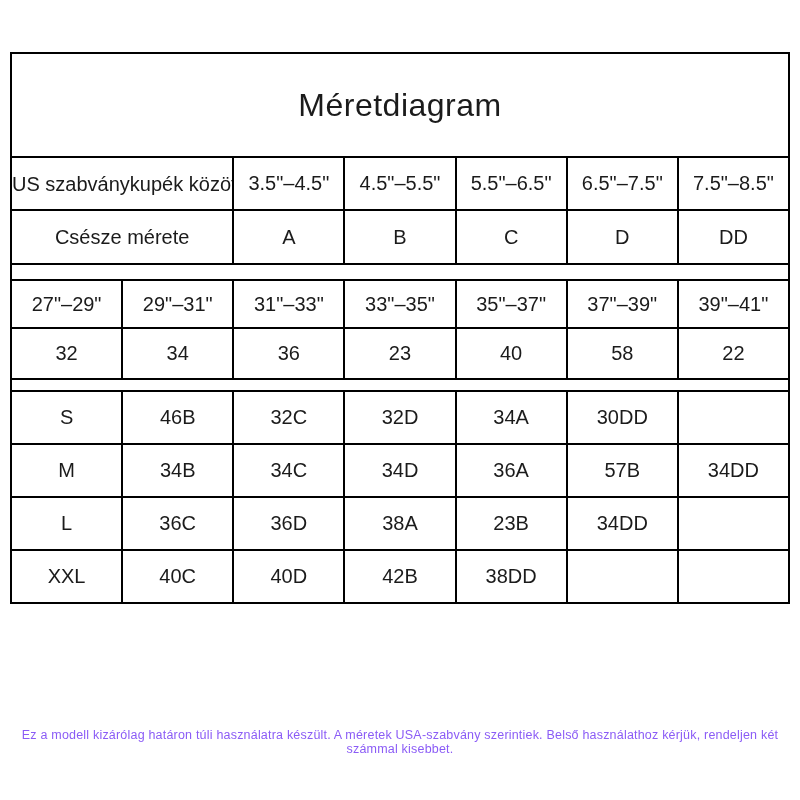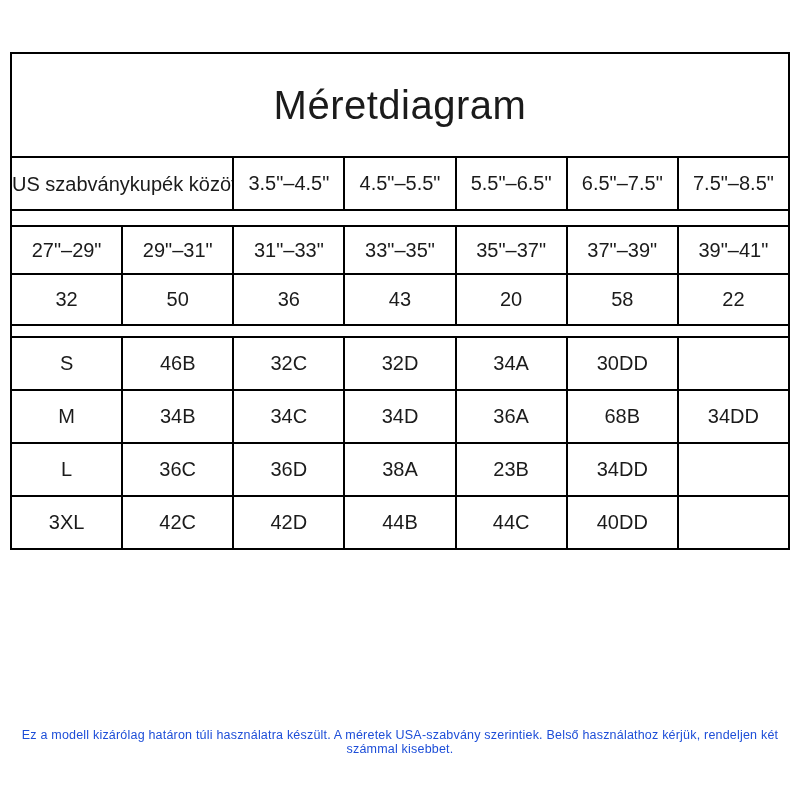--- a/index.html
+++ b/index.html
@@ -11,35 +11,35 @@
     position:absolute;left:10px;top:52px;width:780px;
     border-collapse:collapse;table-layout:fixed;
     border:2px solid #000;
   }
   table.size-chart td{
     border:2px solid #000;
     text-align:center;vertical-align:middle;
     padding:0;overflow:hidden;white-space:nowrap;
     font-size:20px;
   }
-  tr.title-row td{height:102px;font-size:40px;letter-spacing:.5px;}
+  tr.title-row td{height:102px;font-size:32px;letter-spacing:.5px;}
   tr.header-row td{height:51px;}
   td.diff-label{
     font-size:16px;line-height:1.3;white-space:normal;padding:0 14px;
   }
   tr.cup-row td{height:52px;}
   td.cup-label{font-size:12px;}
   tr.sep-row td{height:14px;border-left:2px solid #000;border-right:2px solid #000;}
   tr.sep-row.sep2 td{height:10px;}
   tr.band-range-row td{height:46px;font-size:20px;}
   tr.band-size-row td{height:49px;font-size:20px;margin-left:8px;}
   tr.matrix-row td{height:51px;font-size:20px;}
   .footer-note{
     position:absolute;left:0;top:728px;width:800px;
-    text-align:center;font-size:12.5px;color:#1d4ed8;letter-spacing:.2px;
+    text-align:center;font-size:12.5px;color:#8b5cf6;letter-spacing:.2px;
   }
 </style>
 </head>
 <body>
 
 <div class="canvas">
   <table class="size-chart">
     <tbody>
         <tr class="title-row">
       <td colspan="7">Méretdiagram</td>
@@ -47,41 +47,49 @@
 
     <tr class="header-row">
       <td colspan="2" class="diff-label">US szabványkupék közötti különbség</td>
       <td>3.5"–4.5"</td>
       <td>4.5"–5.5"</td>
       <td>5.5"–6.5"</td>
       <td>6.5"–7.5"</td>
       <td>7.5"–8.5"</td>
     </tr>
 
+    <tr class="cup-row">
+      <td colspan="2" class="cup-label">Csésze mérete</td>
+      <td>A</td>
+      <td>B</td>
+      <td>C</td>
+      <td>D</td>
+      <td>DD</td>
+    </tr>
 
     <tr class="sep-row">
       <td colspan="7"></td>
     </tr>
 
     <tr class="band-range-row">
       <td>27"–29"</td>
       <td>29"–31"</td>
       <td>31"–33"</td>
       <td>33"–35"</td>
       <td>35"–37"</td>
       <td>37"–39"</td>
       <td>39"–41"</td>
     </tr>
 
     <tr class="band-size-row">
       <td>32</td>
-      <td>50</td>
+      <td>34</td>
       <td>36</td>
-      <td>43</td>
-      <td>20</td>
+      <td>23</td>
+      <td>40</td>
       <td>58</td>
       <td>22</td>
     </tr>
 
     <tr class="sep-row sep2">
       <td colspan="7"></td>
     </tr>
 
     <tr class="matrix-row">
       <td>S</td>
@@ -92,42 +100,42 @@
       <td>30DD</td>
       <td></td>
     </tr>
 
     <tr class="matrix-row">
       <td>M</td>
       <td>34B</td>
       <td>34C</td>
       <td>34D</td>
       <td>36A</td>
-      <td>68B</td>
+      <td>57B</td>
       <td>34DD</td>
     </tr>
 
     <tr class="matrix-row">
       <td>L</td>
       <td>36C</td>
       <td>36D</td>
       <td>38A</td>
       <td>23B</td>
       <td>34DD</td>
       <td></td>
     </tr>
 
 
-
     <tr class="matrix-row">
-      <td>3XL</td>
-      <td>42C</td>
-      <td>42D</td>
-      <td>44B</td>
-      <td>44C</td>
-      <td>40DD</td>
+      <td>XXL</td>
+      <td>40C</td>
+      <td>40D</td>
+      <td>42B</td>
+      <td>38DD</td>
+      <td></td>
       <td></td>
     </tr>
+
   </tbody>
     </table>
 
   <div class="footer-note">Ez a modell kizárólag határon túli használatra készült. A méretek USA-szabvány szerintiek. Belső használathoz kérjük, rendeljen két számmal kisebbet.</div>
 </div>
 
 </body></html>

